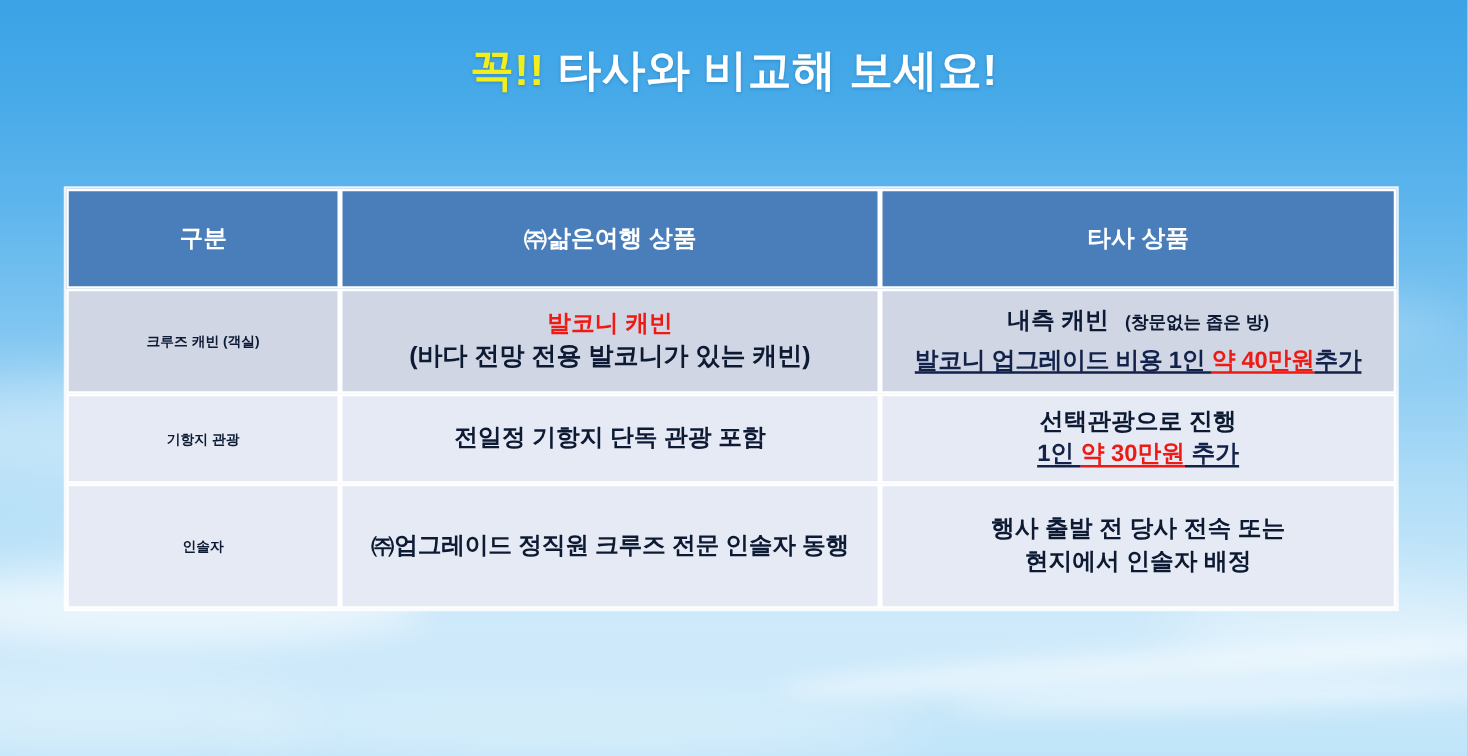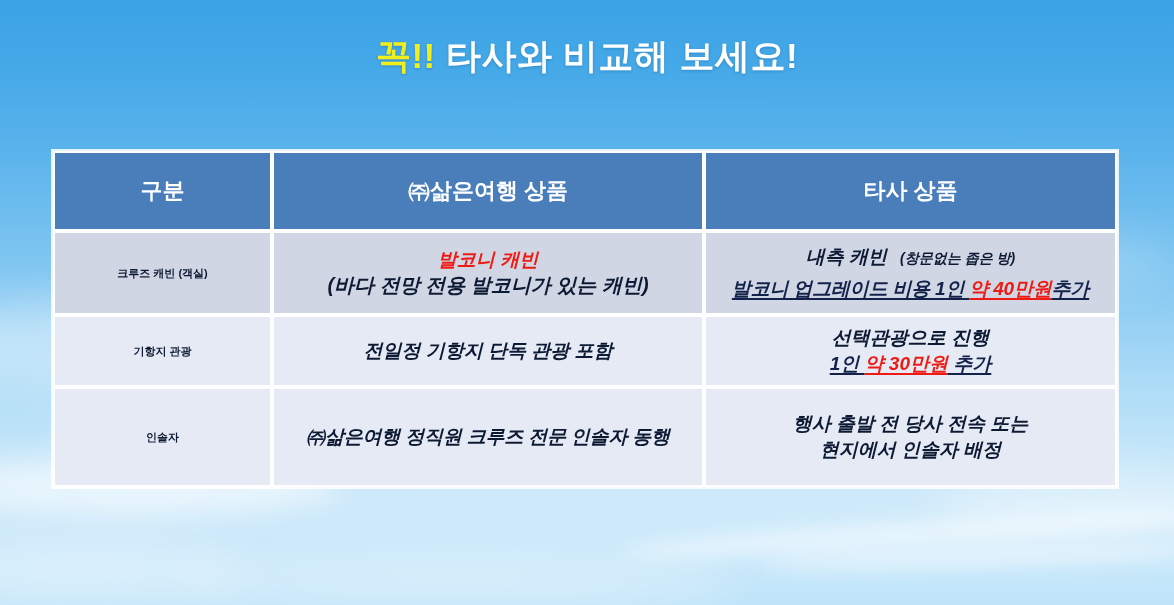--- a/index.html
+++ b/index.html
@@ -54,27 +54,27 @@
   #cmp-table col.c3{width:413px;}
 
   #cmp-table th, #cmp-table td{
     border:2px solid #ffffff;
     text-align:center;vertical-align:middle;
     padding:4px 6px;
     color:#0d1a33;
   }
   #cmp-table thead th{
     background:#4a7ebb;color:#ffffff;
-    font-size:22px;font-weight:bold;height:68px;
+    font-size:19px;font-weight:bold;height:68px;
   }
   tr.dark td{background:#d0d6e4;}
   tr.light td{background:#e6eaf4;}
 
   td.label{font-size:11px;font-weight:bold;}
-  td.body{font-size:17px;font-weight:bold;line-height:1.35;font-style:italic;}
+  td.body{font-size:17px;font-weight:bold;line-height:1.35;}
 
   .r1 td{height:72px;}
   .r2 td{height:60px;}
   .r3 td{height:56px;}
   .r4 td{height:88px;}
 
   .red{color:#ee1b14;}
   .navy{color:#12224a;}
   .big{font-size:19px;}
   .sm{font-size:14px;font-weight:bold;padding-left:13px;}
@@ -147,21 +147,21 @@
         <span class="line">
           <span class="navy u-navy big">1인 </span><span class="red u-red big">약 30만원</span><span class="navy u-navy big"> 추가</span>
         </span>
       </td>
     </tr>
 
 
     <tr class="light r4">
       <td class="label">인솔자</td>
       <td class="body">
-        <span class="line big tight">㈜삶은여행 정직원 크루즈 전문 인솔자 동행</span>
+        <span class="line big tight">㈜업그레이드 정직원 크루즈 전문 인솔자 동행</span>
       </td>
       <td class="body">
         <span class="line big">행사 출발 전 당사 전속 또는</span>
         <span class="line big">현지에서 인솔자 배정</span>
       </td>
     </tr>
 
   </tbody>
 </table>
 

